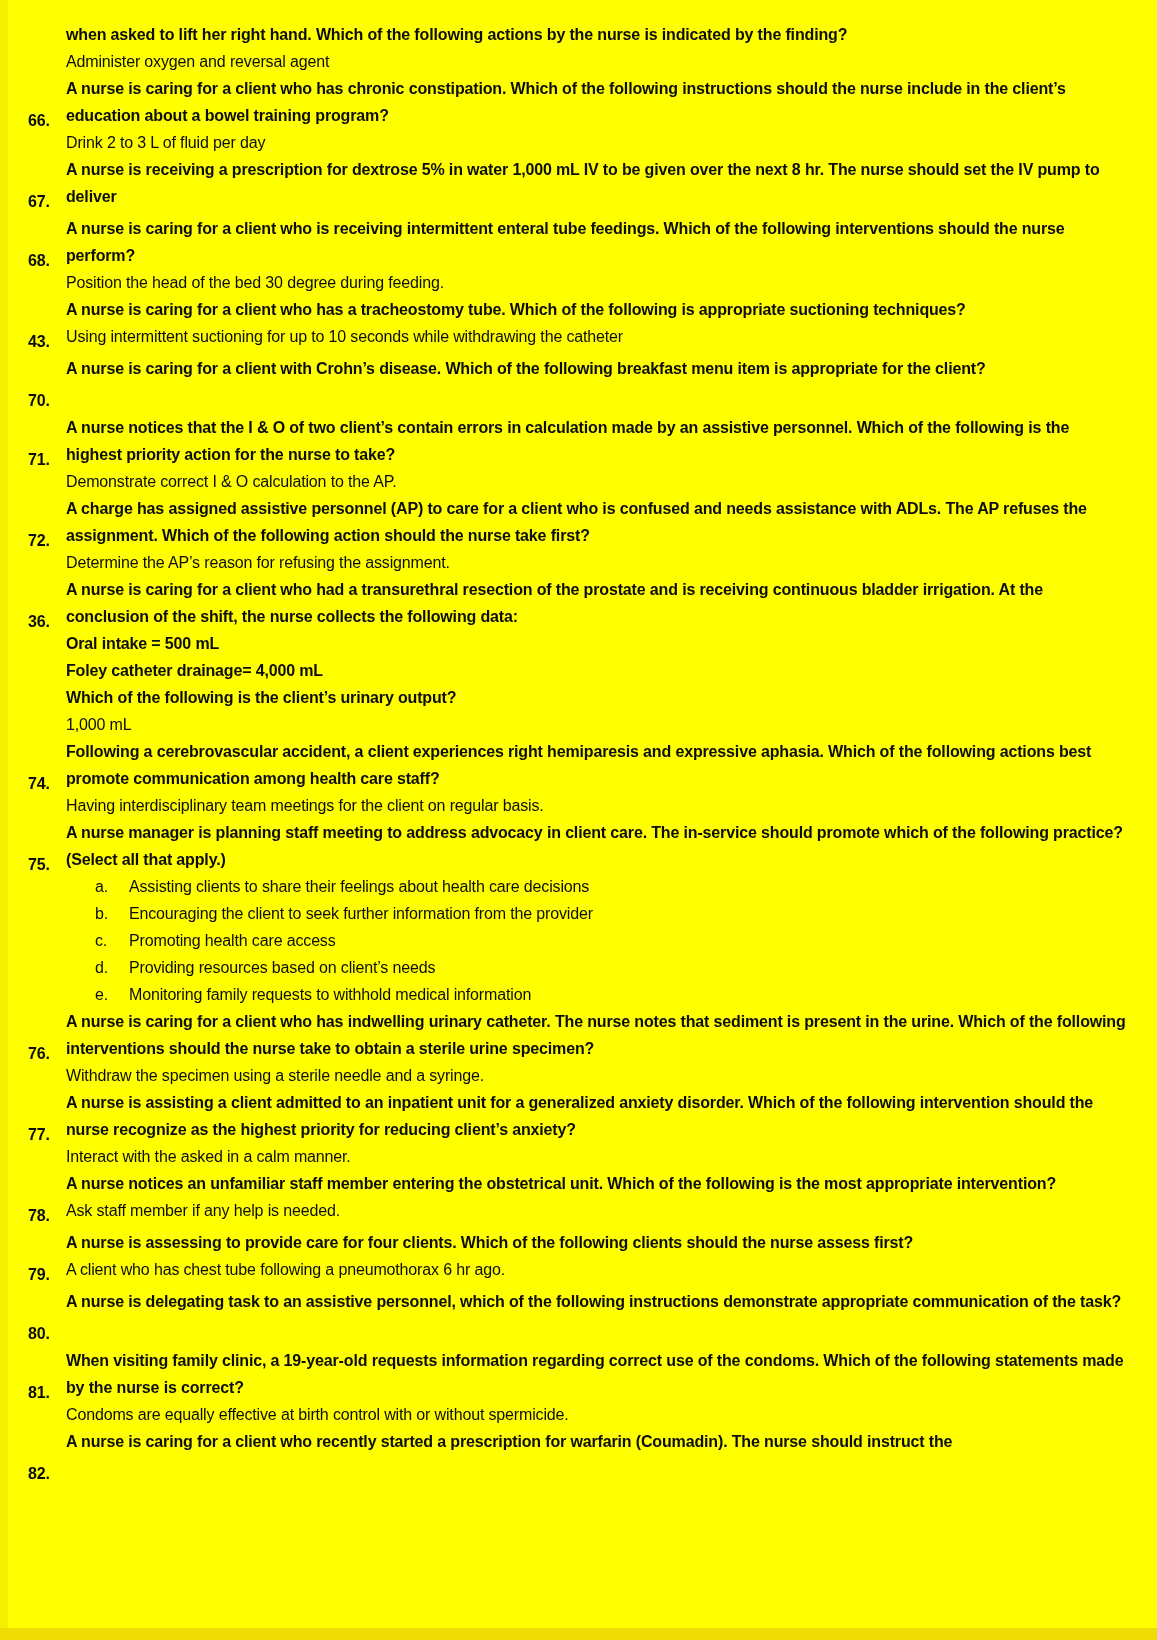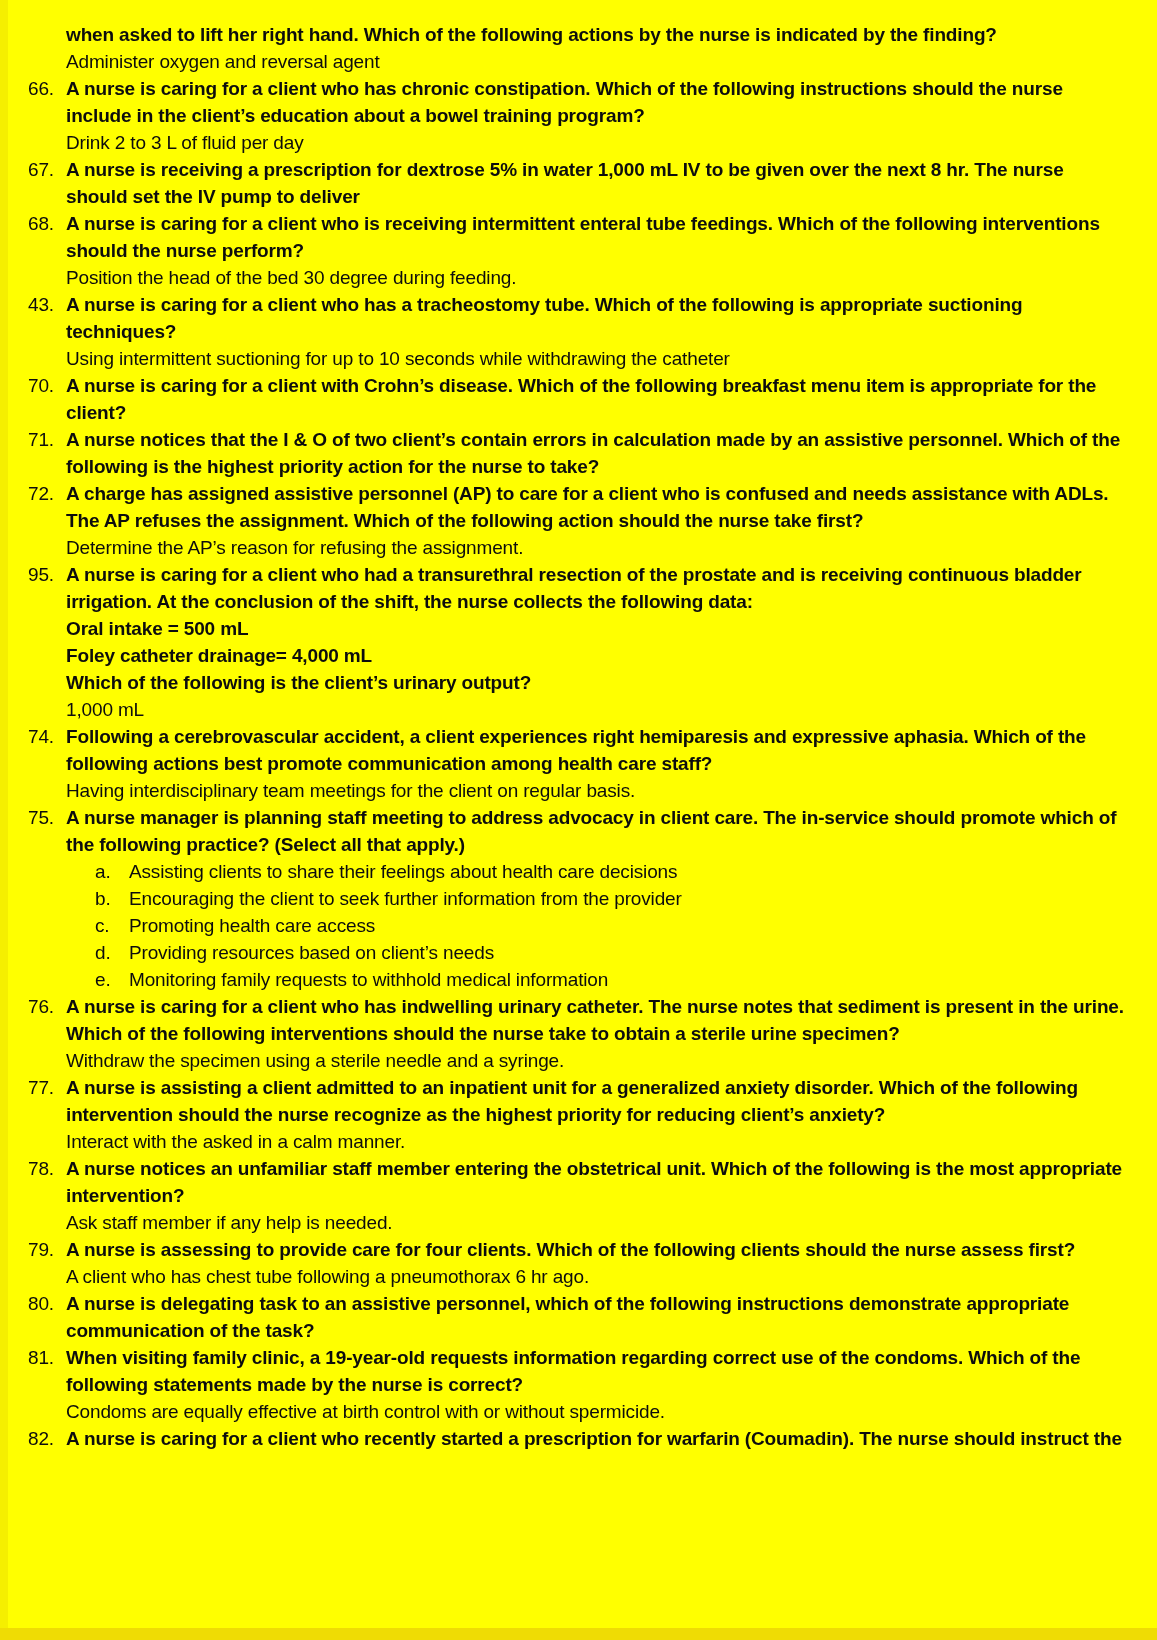--- a/index.html
+++ b/index.html
@@ -15,27 +15,28 @@
     width: 1157px;
     height: 1640px;
     overflow: hidden;
   }
   .content {
     position: absolute;
     top: 21px;
     left: 28px;
     width: 1100px;
     letter-spacing: -0.15px;
-    font-size: 19px;
+    font-size: 16px;
     line-height: 27px;
   }
   .q-item { display: flex; align-items: flex-start; }
   .q-num {
     flex: 0 0 38px;
-    font-weight: normal;
+    font-weight: bold;
+    margin-top: 32px;
   }
   .q-body { flex: 1 1 auto; max-width: 1062px; }
   .line.q { font-weight: bold; }
   .line.a { font-weight: normal; }
   .line.option {
     display: flex;
     padding-left: 29px;
     font-weight: normal;
   }
   .opt-letter { flex: 0 0 34px; }
@@ -94,31 +95,32 @@
       <div class="q-item">
         <span class="q-num">70.</span>
         <div class="q-body">
           <div class="line q">A nurse is caring for a client with Crohn’s disease. Which of the following breakfast menu item is appropriate for the client?</div>
         </div>
       </div>
       <div class="q-item">
         <span class="q-num">71.</span>
         <div class="q-body">
           <div class="line q">A nurse notices that the I &amp; O of two client’s contain errors in calculation made by an assistive personnel. Which of the following is the highest priority action for the nurse to take?</div>
+          <div class="line a">Demonstrate correct I &amp; O calculation to the AP.</div>
         </div>
       </div>
       <div class="q-item">
         <span class="q-num">72.</span>
         <div class="q-body">
           <div class="line q">A charge has assigned assistive personnel (AP) to care for a client who is confused and needs assistance with ADLs. The AP refuses the assignment. Which of the following action should the nurse take first?</div>
           <div class="line a">Determine the AP’s reason for refusing the assignment.</div>
         </div>
       </div>
       <div class="q-item">
-        <span class="q-num">95.</span>
+        <span class="q-num">36.</span>
         <div class="q-body">
           <div class="line q">A nurse is caring for a client who had a transurethral resection of the prostate and is receiving continuous bladder irrigation. At the conclusion of the shift, the nurse collects the following data:</div>
           <div class="line q">Oral intake = 500 mL</div>
           <div class="line q">Foley catheter drainage= 4,000 mL</div>
           <div class="line q">Which of the following is the client’s urinary output?</div>
           <div class="line a">1,000 mL</div>
         </div>
       </div>
       <div class="q-item">
         <span class="q-num">74.</span>

